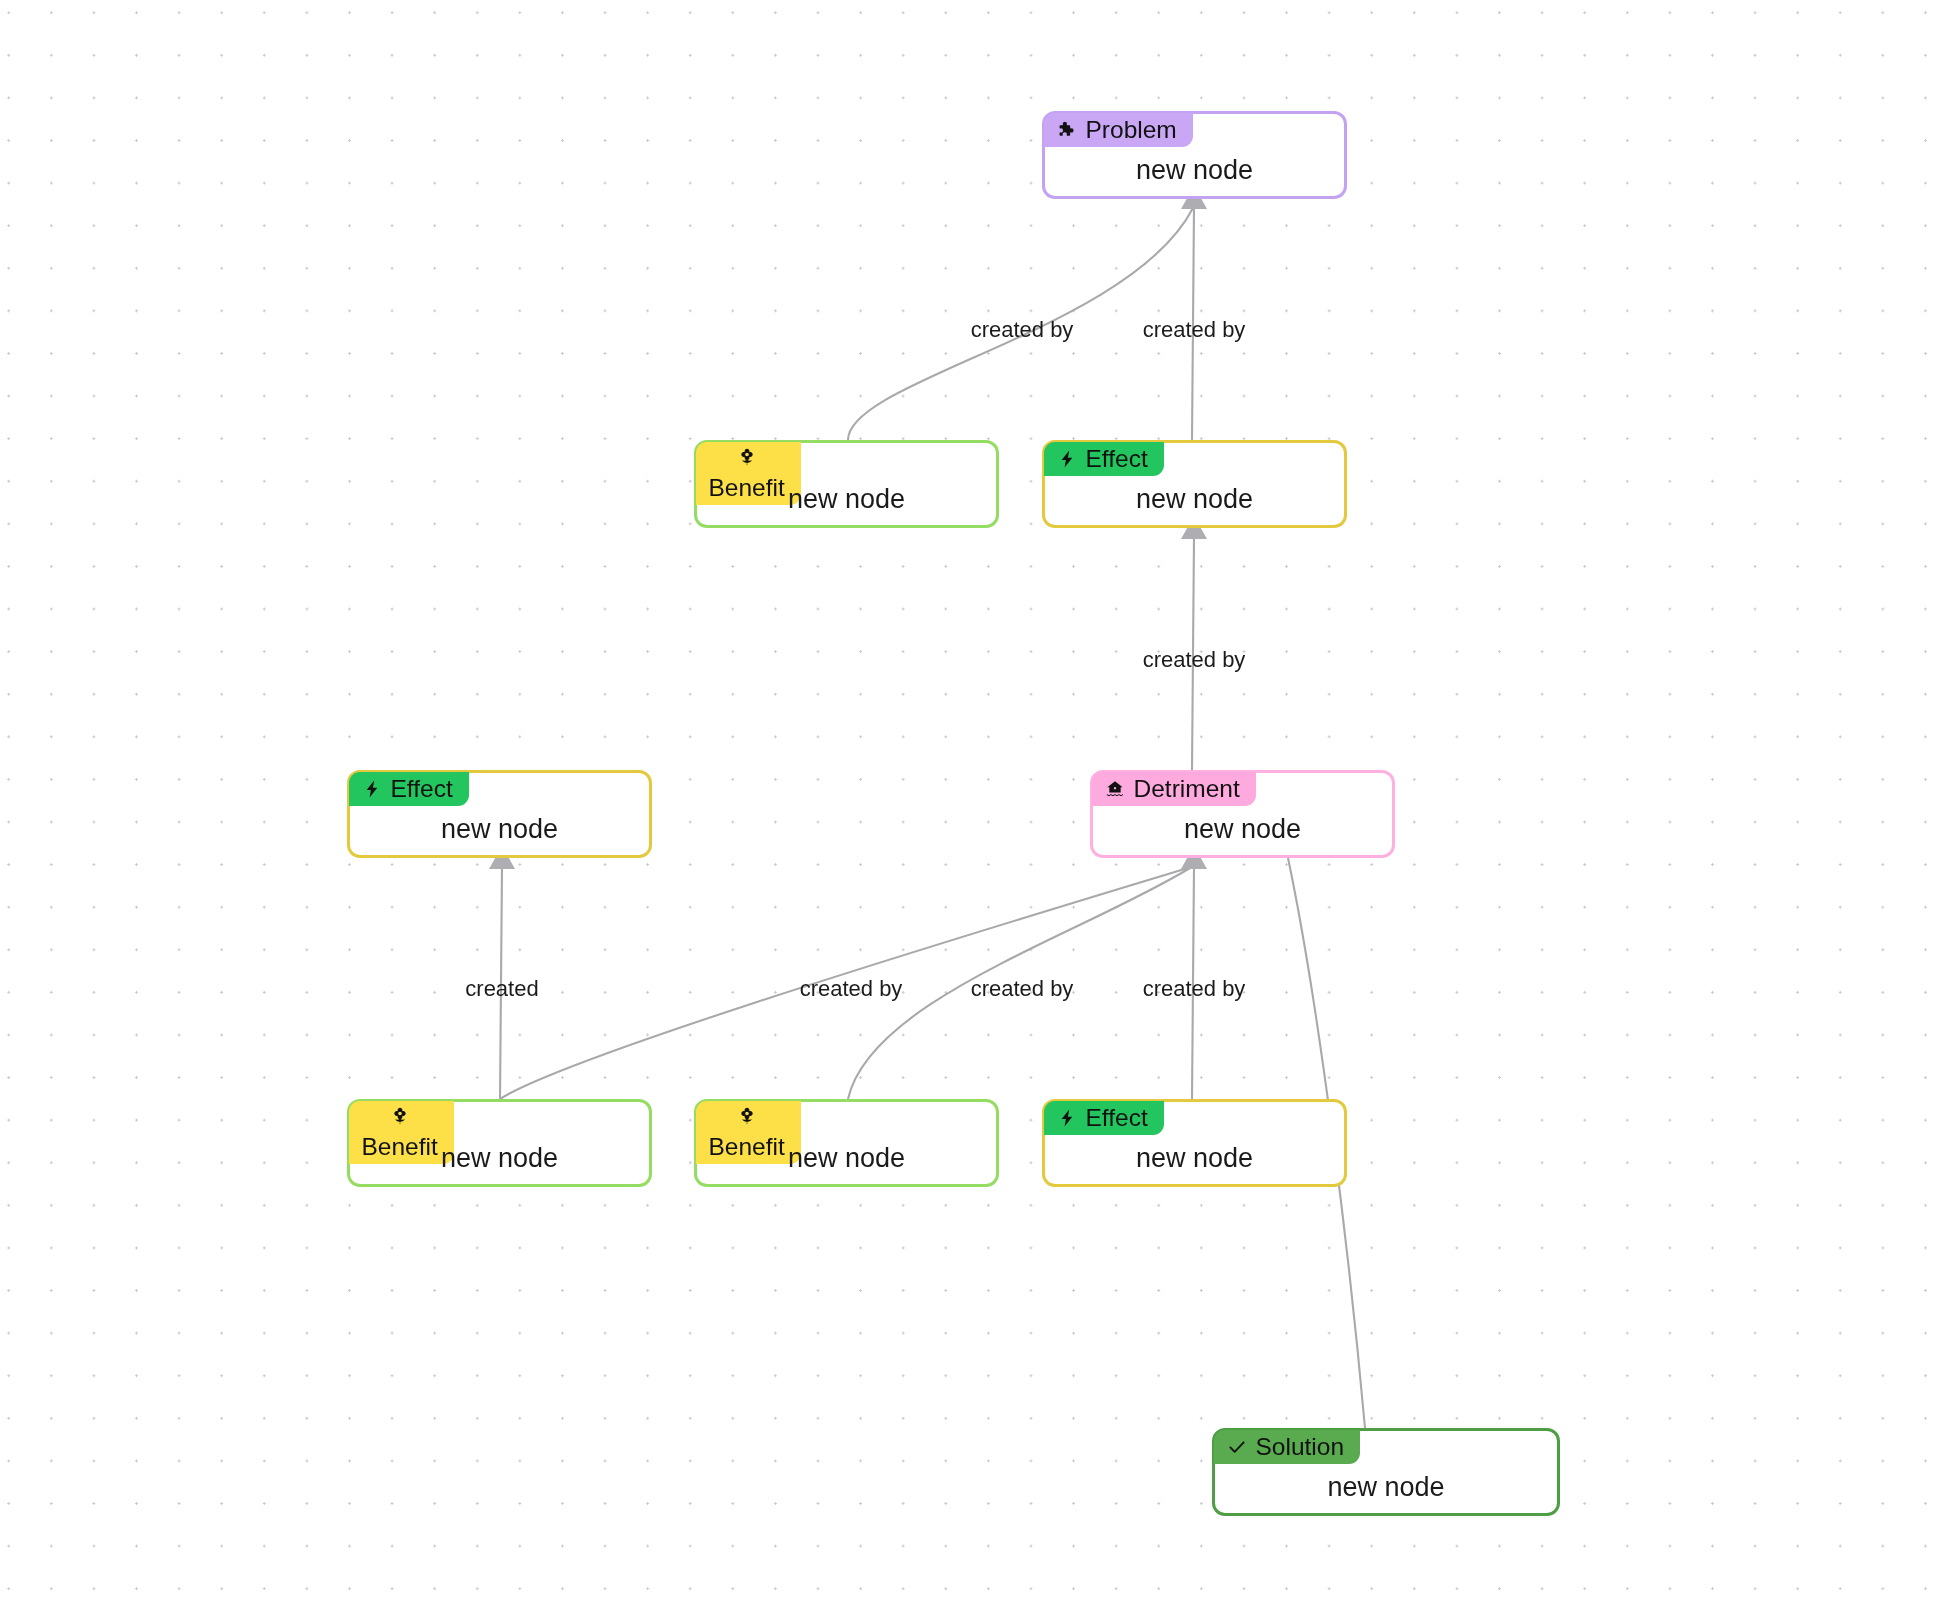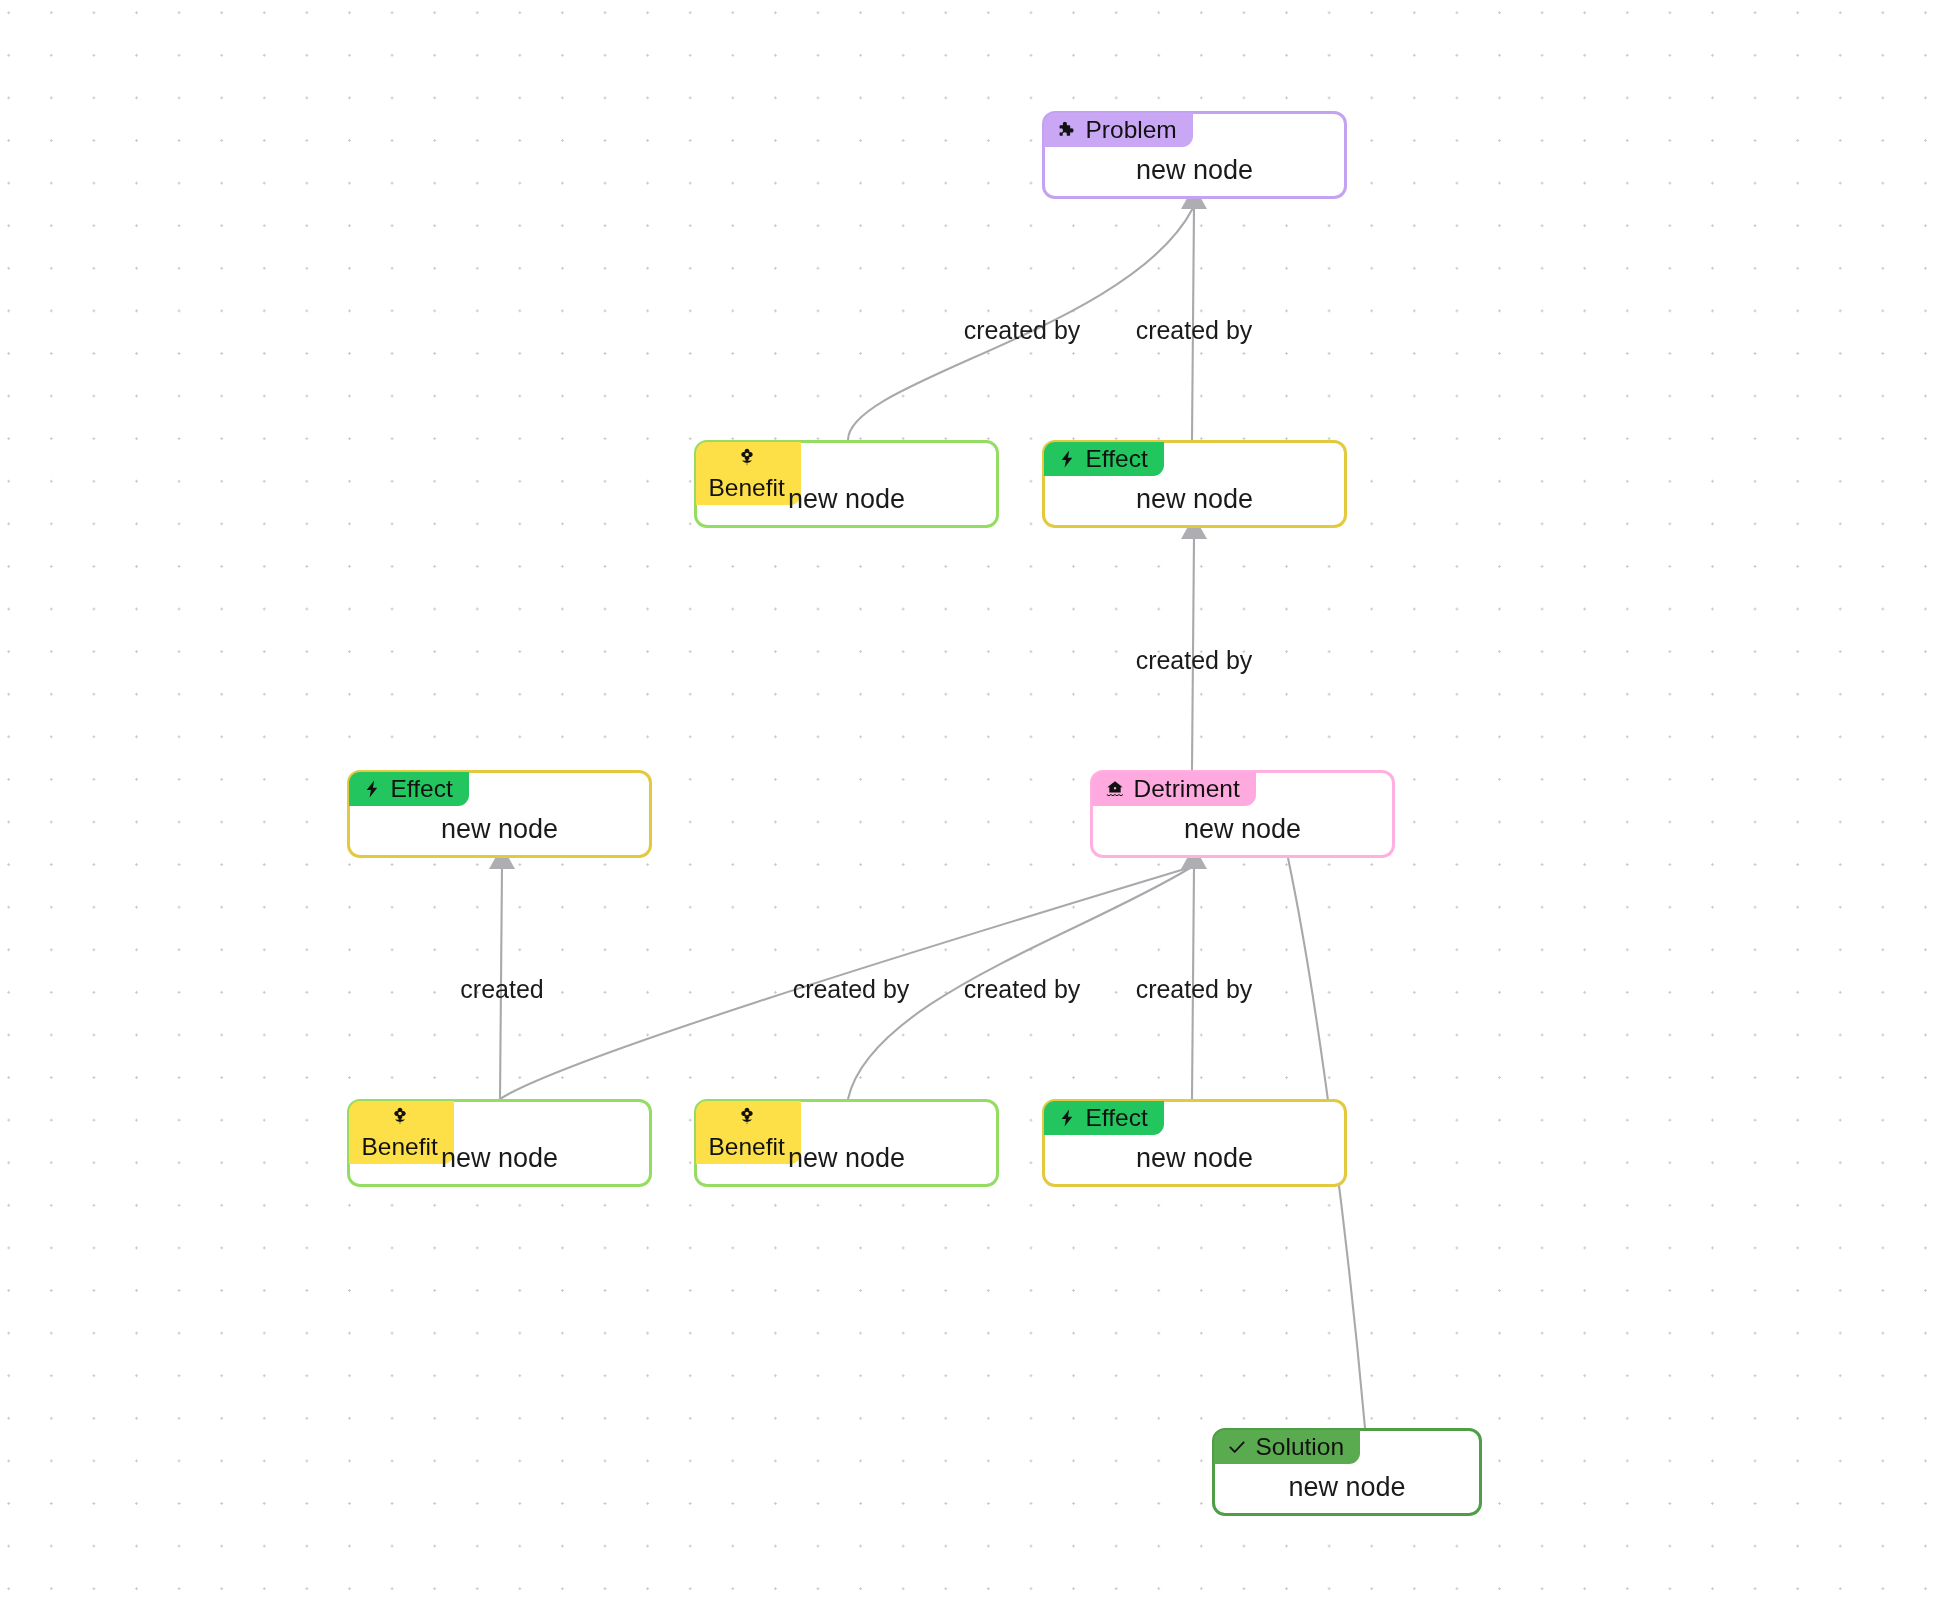--- a/index.html
+++ b/index.html
@@ -74,21 +74,21 @@
     align-items: center;
     justify-content: center;
     font-size: 27px;
     color: #1a1a1a;
     text-align: center;
   }
 
   .edge-label {
     position: absolute;
     transform: translate(-50%, -50%);
-    font-size: 25px;
+    font-size: 22px;
     color: #1b1b1b;
     white-space: nowrap;
     background: transparent;
     z-index: 7;
   }
 
   
   .t-problem   { border-color: #c4a2f2; padding-left: 36px; }
   .t-problem   > .node-badge { background: #c9a7f5; }
   .t-benefit   { border-color: #94dd62; }
@@ -219,21 +219,21 @@
         <div class="node-badge">
           <span class="badge-icon">
             <svg viewBox="0 0 24 24" width="20" height="20">
               <path fill="#111" d="M14.6 1.8L5.6 13.3h5.1l-1.6 8.9 9.2-11.8h-5.2z"></path>
             </svg>
           </span>
           <span>Effect</span>
         </div>
         <div class="node-label">new node</div>
       </div>
-      <div class="node t-solution" style="left: 1212px; top: 1428px; width: 270px; height: 88px;">
+      <div class="node t-solution" style="left: 1212px; top: 1428px; width: 348px; height: 88px;">
         <div class="node-badge">
           <span class="badge-icon">
             <svg viewBox="0 0 24 24" width="20" height="20">
               <path fill="none" stroke="#111" stroke-width="2.2" stroke-linecap="round" stroke-linejoin="round" d="M4 12.5l5.2 5.3L20 6.4"></path>
             </svg>
           </span>
           <span>Solution</span>
         </div>
         <div class="node-label">new node</div>
       </div>

